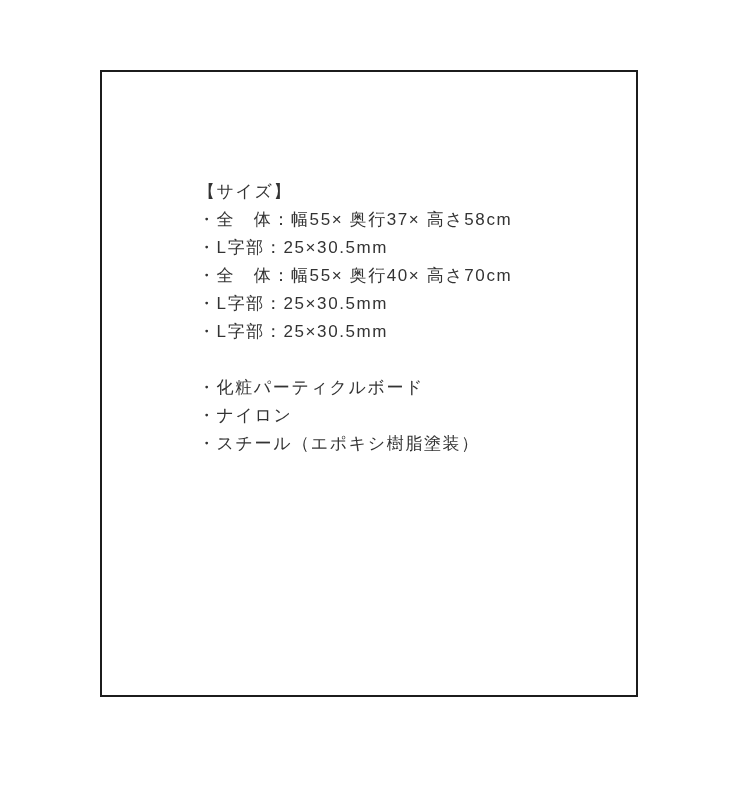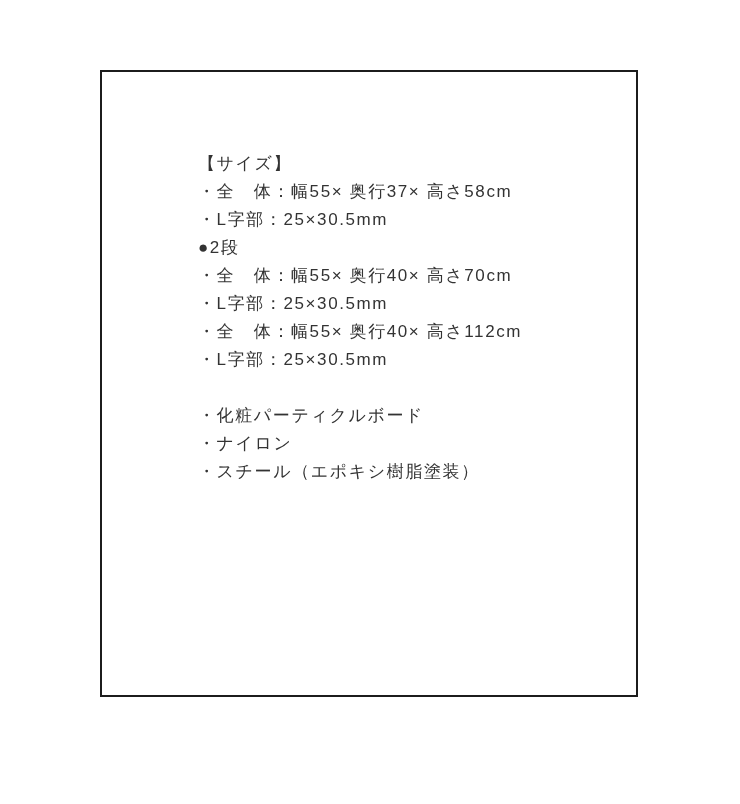--- a/index.html
+++ b/index.html
@@ -23,41 +23,40 @@
     box-sizing: border-box;
     border: 2px solid var(--border, #1c1c1c);
     background: var(--bg, #ffffff);
   }
   .spec-text-block {
     padding: 78px 10px 0 96px;
     color: var(--text, #333333);
     font-size: 17px;
     line-height: 28px;
     letter-spacing: 1.6px;
+    margin-top: 28px;
   }
   .spec-line {
     height: 28px;
     white-space: pre;
   }
   .spec-line.blank {
     
   }
 </style>
 </head>
 <body>
 
 <div class="spec-frame">
   <div class="spec-text-block">
       <div class="spec-line">【サイズ】</div>
       <div class="spec-line">・全　体：幅55× 奥行37× 高さ58cm</div>
       <div class="spec-line">・L字部：25×30.5mm</div>
-      <div class="spec-line">●2段</div>
       <div class="spec-line">・全　体：幅55× 奥行40× 高さ70cm</div>
       <div class="spec-line">・L字部：25×30.5mm</div>
-      <div class="spec-line">・全　体：幅55× 奥行40× 高さ112cm</div>
       <div class="spec-line">・L字部：25×30.5mm</div>
       <div class="spec-line blank">&nbsp;</div>
       <div class="spec-line">・化粧パーティクルボード</div>
       <div class="spec-line">・ナイロン</div>
       <div class="spec-line">・スチール（エポキシ樹脂塗装）</div>
       <div class="spec-line blank">&nbsp;</div>
     </div>
 </div>
 
 </body></html>

